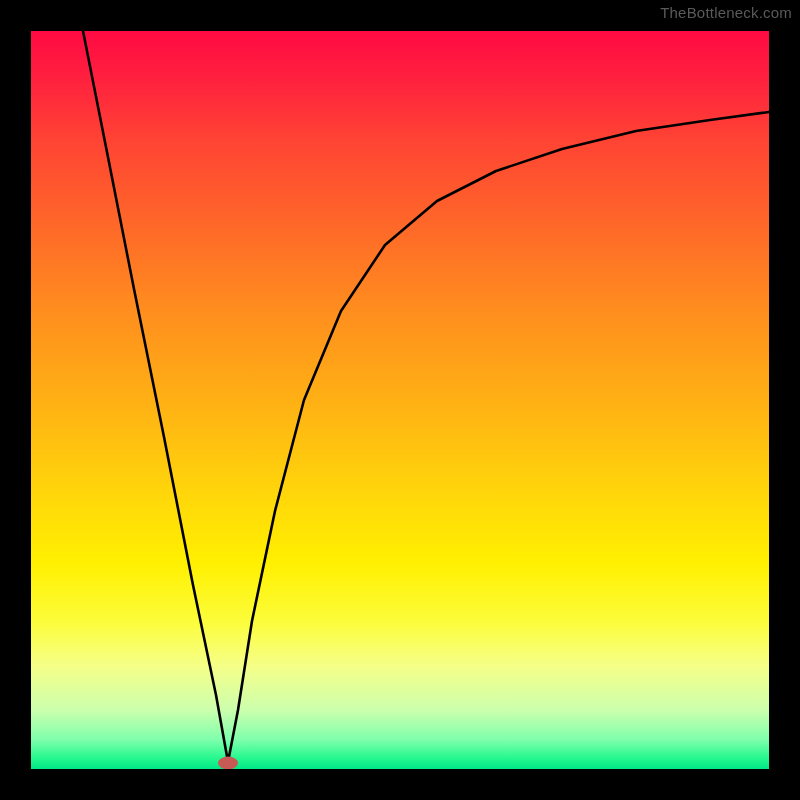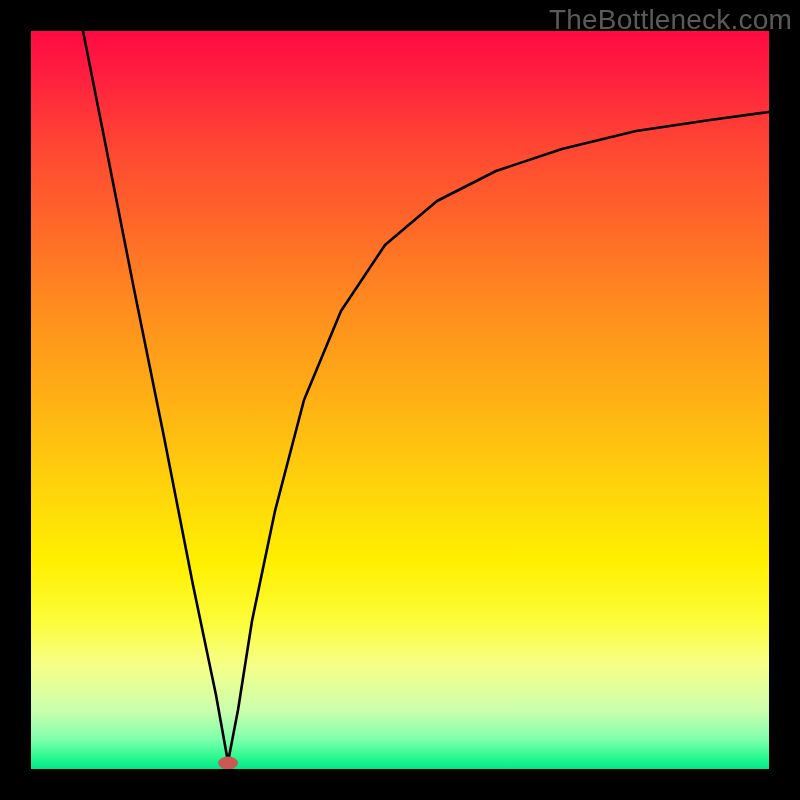--- a/index.html
+++ b/index.html
@@ -39,21 +39,21 @@
       #7fffac 96%,
       #27f88f 98.5%,
       #00e887 100%
     );
   }
   .watermark {
     position: absolute;
     top: 4px;
     right: 8px;
     color: #5a5a5a;
-    font-size: 28px;
+    font-size: 15px;
     letter-spacing: 0.2px;
     font-weight: 500;
     user-select: none;
   }
   .curve-svg {
     position: absolute;
     left: 0;
     top: 0;
     width: 738px;
     height: 738px;

